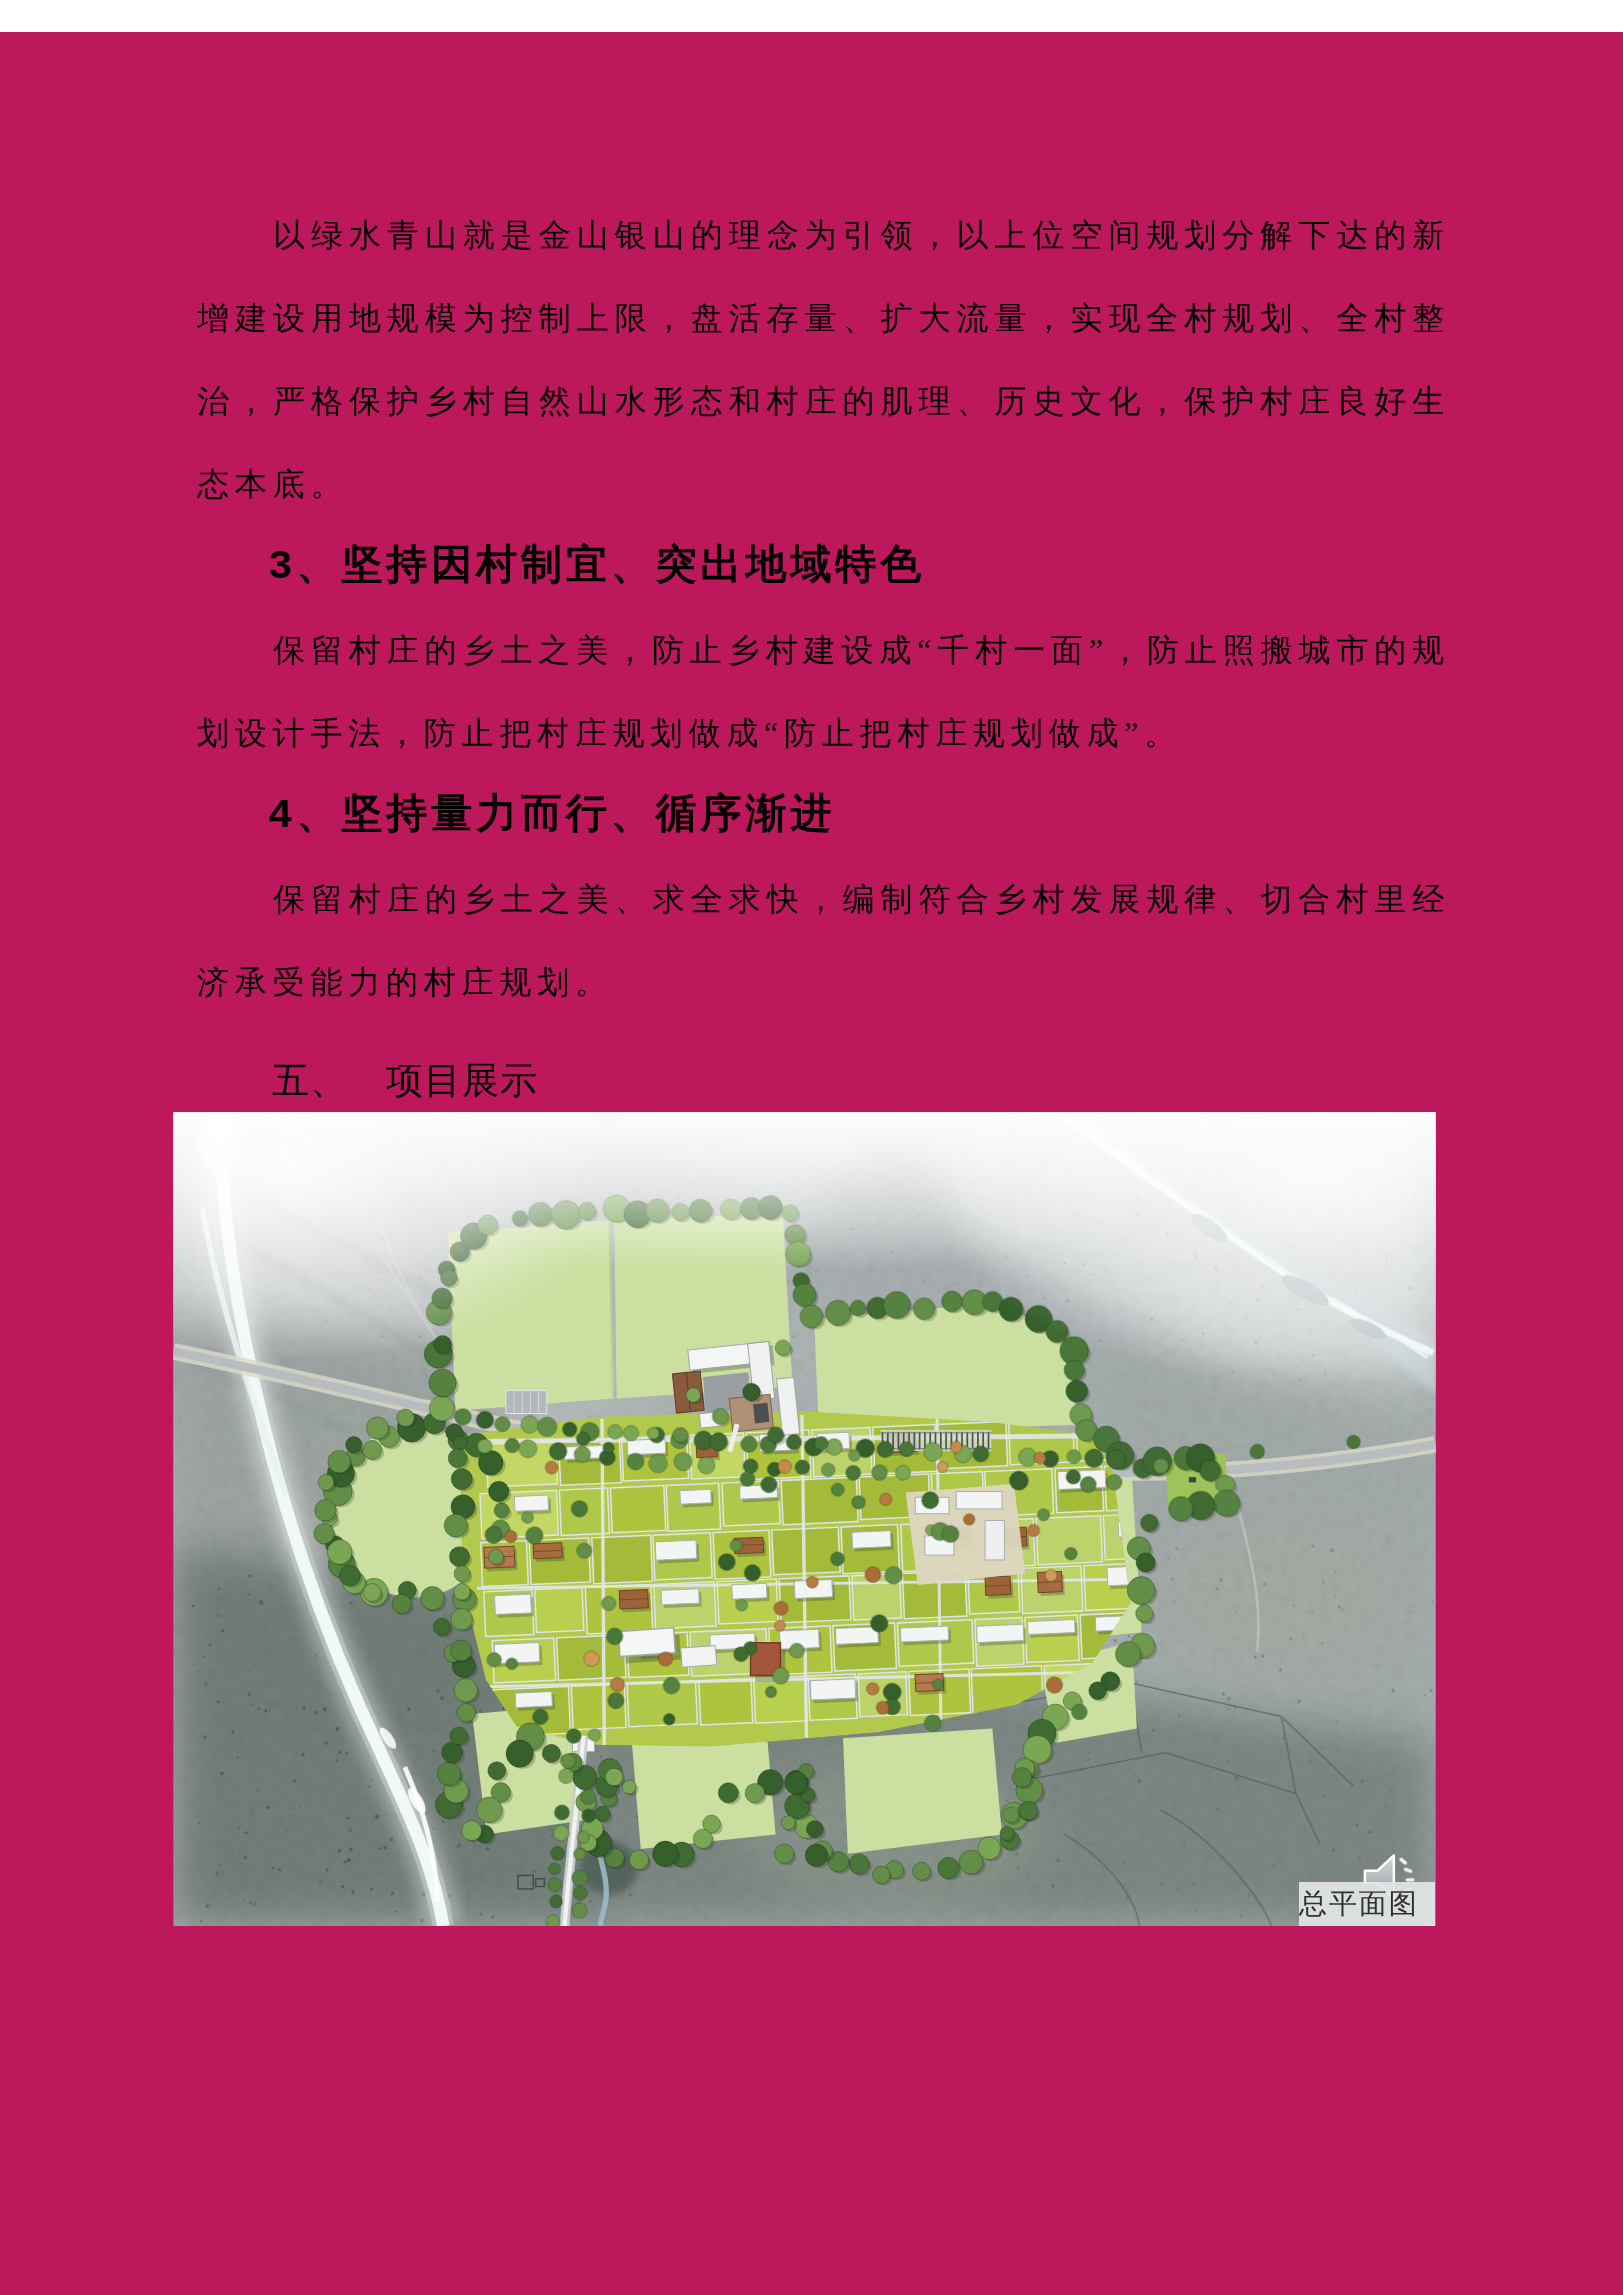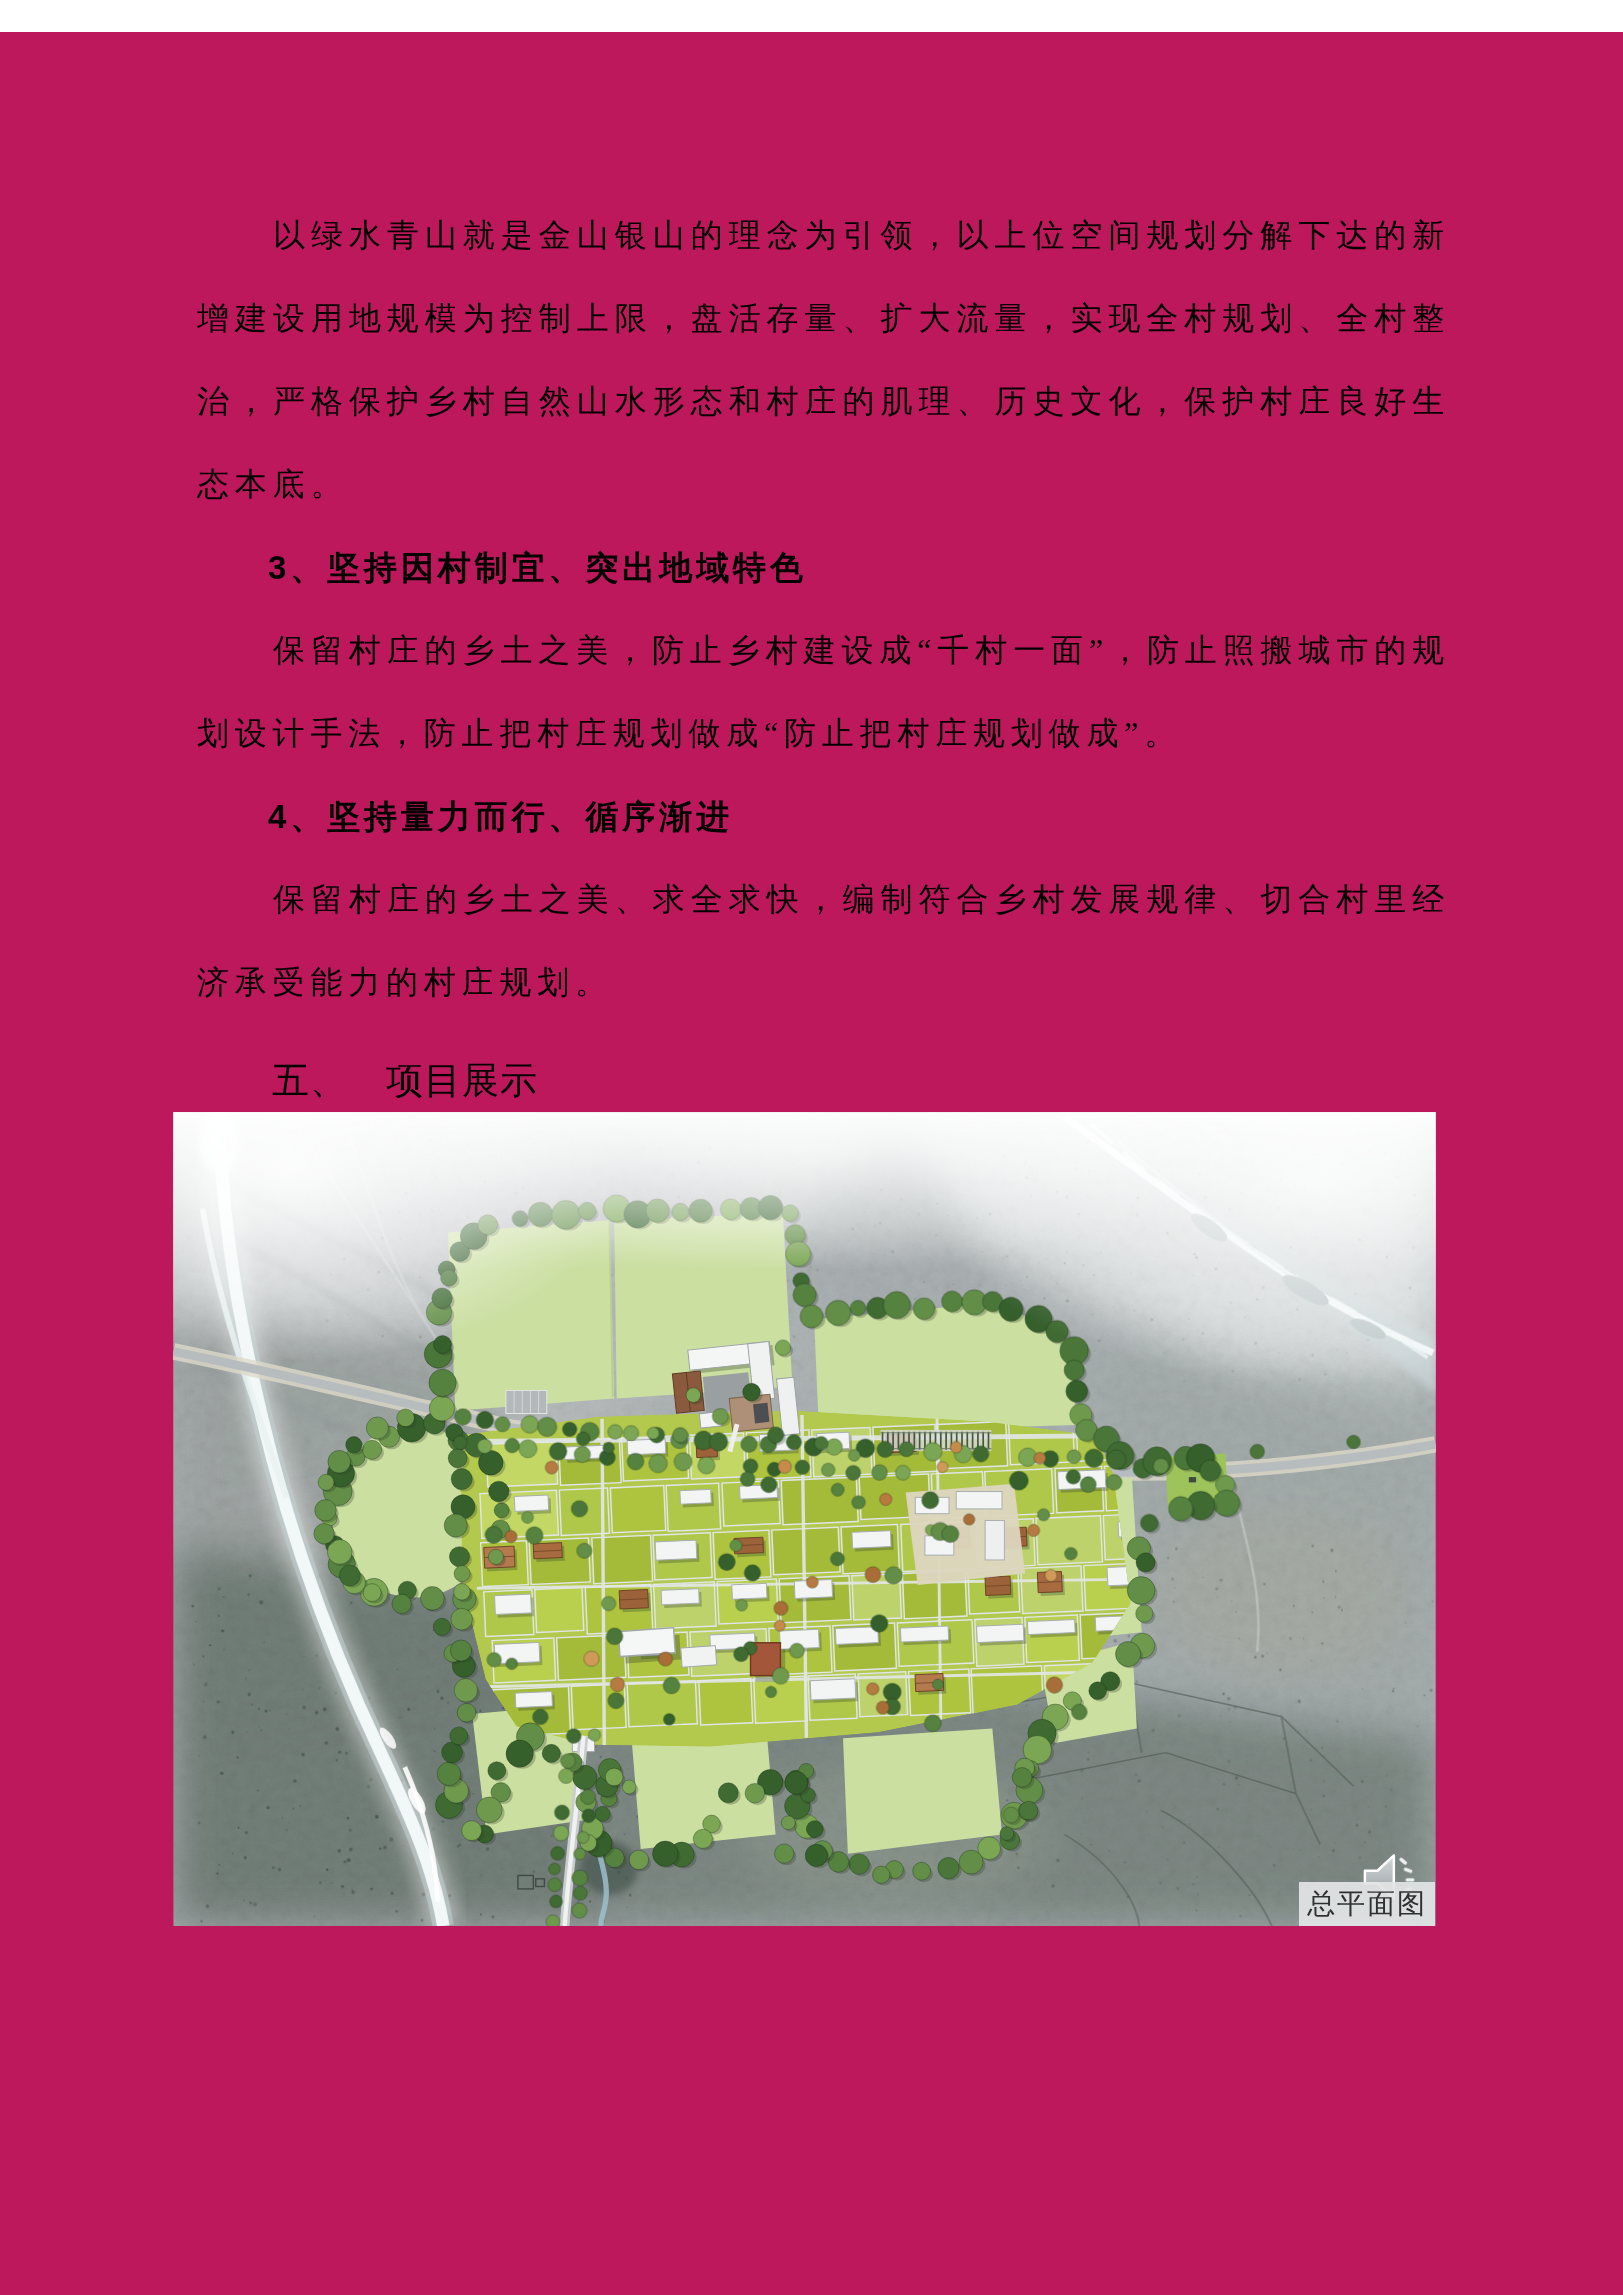--- a/index.html
+++ b/index.html
@@ -1,28 +1,28 @@
 <!DOCTYPE html>
 <html style="font-size:7.7px"><head>
 <meta charset="utf-8">
 <style>
   html,body{margin:0;padding:0;background:#ffffff;overflow:hidden;}
   .sheet{position:relative;width:1623px;height:2295px;background:#be185d;
          font-family:"Liberation Serif","DejaVu Serif",serif;color:#000;margin-top:32px;}
   .textblock{position:absolute;left:197px;top:162px;width:1253px;
              font-size:32px;line-height:83px;text-align:justify;text-justify:inter-character;}
   .textblock p{margin:0;text-indent:76px;letter-spacing:5.8px;}
-  .sec-head{margin:0;font-weight:bold;font-size:33px;letter-spacing:3.9px;
-            padding-left:71px;font-family:Liberation Sans, sans-serif;}
+  .sec-head{margin:0;font-weight:bold;font-size:41px;letter-spacing:3.9px;
+            padding-left:71px;font-family:Liberation Mono, monospace;}
   .chap-head{margin:14.5px 0 0 0;font-weight:normal;font-size:37px;letter-spacing:1px;
              padding-left:75px;font-family:"Liberation Sans","DejaVu Sans",sans-serif;}
   figure.plan{position:absolute;left:173px;top:1080px;width:1263px;height:814px;margin:0;overflow:hidden;}
   figure.plan svg.map{position:absolute;left:0;top:0;}
   .caption-bar{position:absolute;right:1px;bottom:0;width:136px;height:44px;
-               background:rgba(226,228,229,0.93);display:flex;align-items:center;justify-content:center;
+               background:rgba(226,228,229,0.93);display:flex;align-items:center;
                font-family:"Liberation Sans","DejaVu Sans",sans-serif;font-size:28px;color:#2f3032;
                letter-spacing:1.9px;}
   .spk{position:absolute;left:1188px;top:739px;width:58px;height:54px;}
 </style>
 </head>
 <body>
 
 <div class="sheet">
 
   <div class="textblock">

